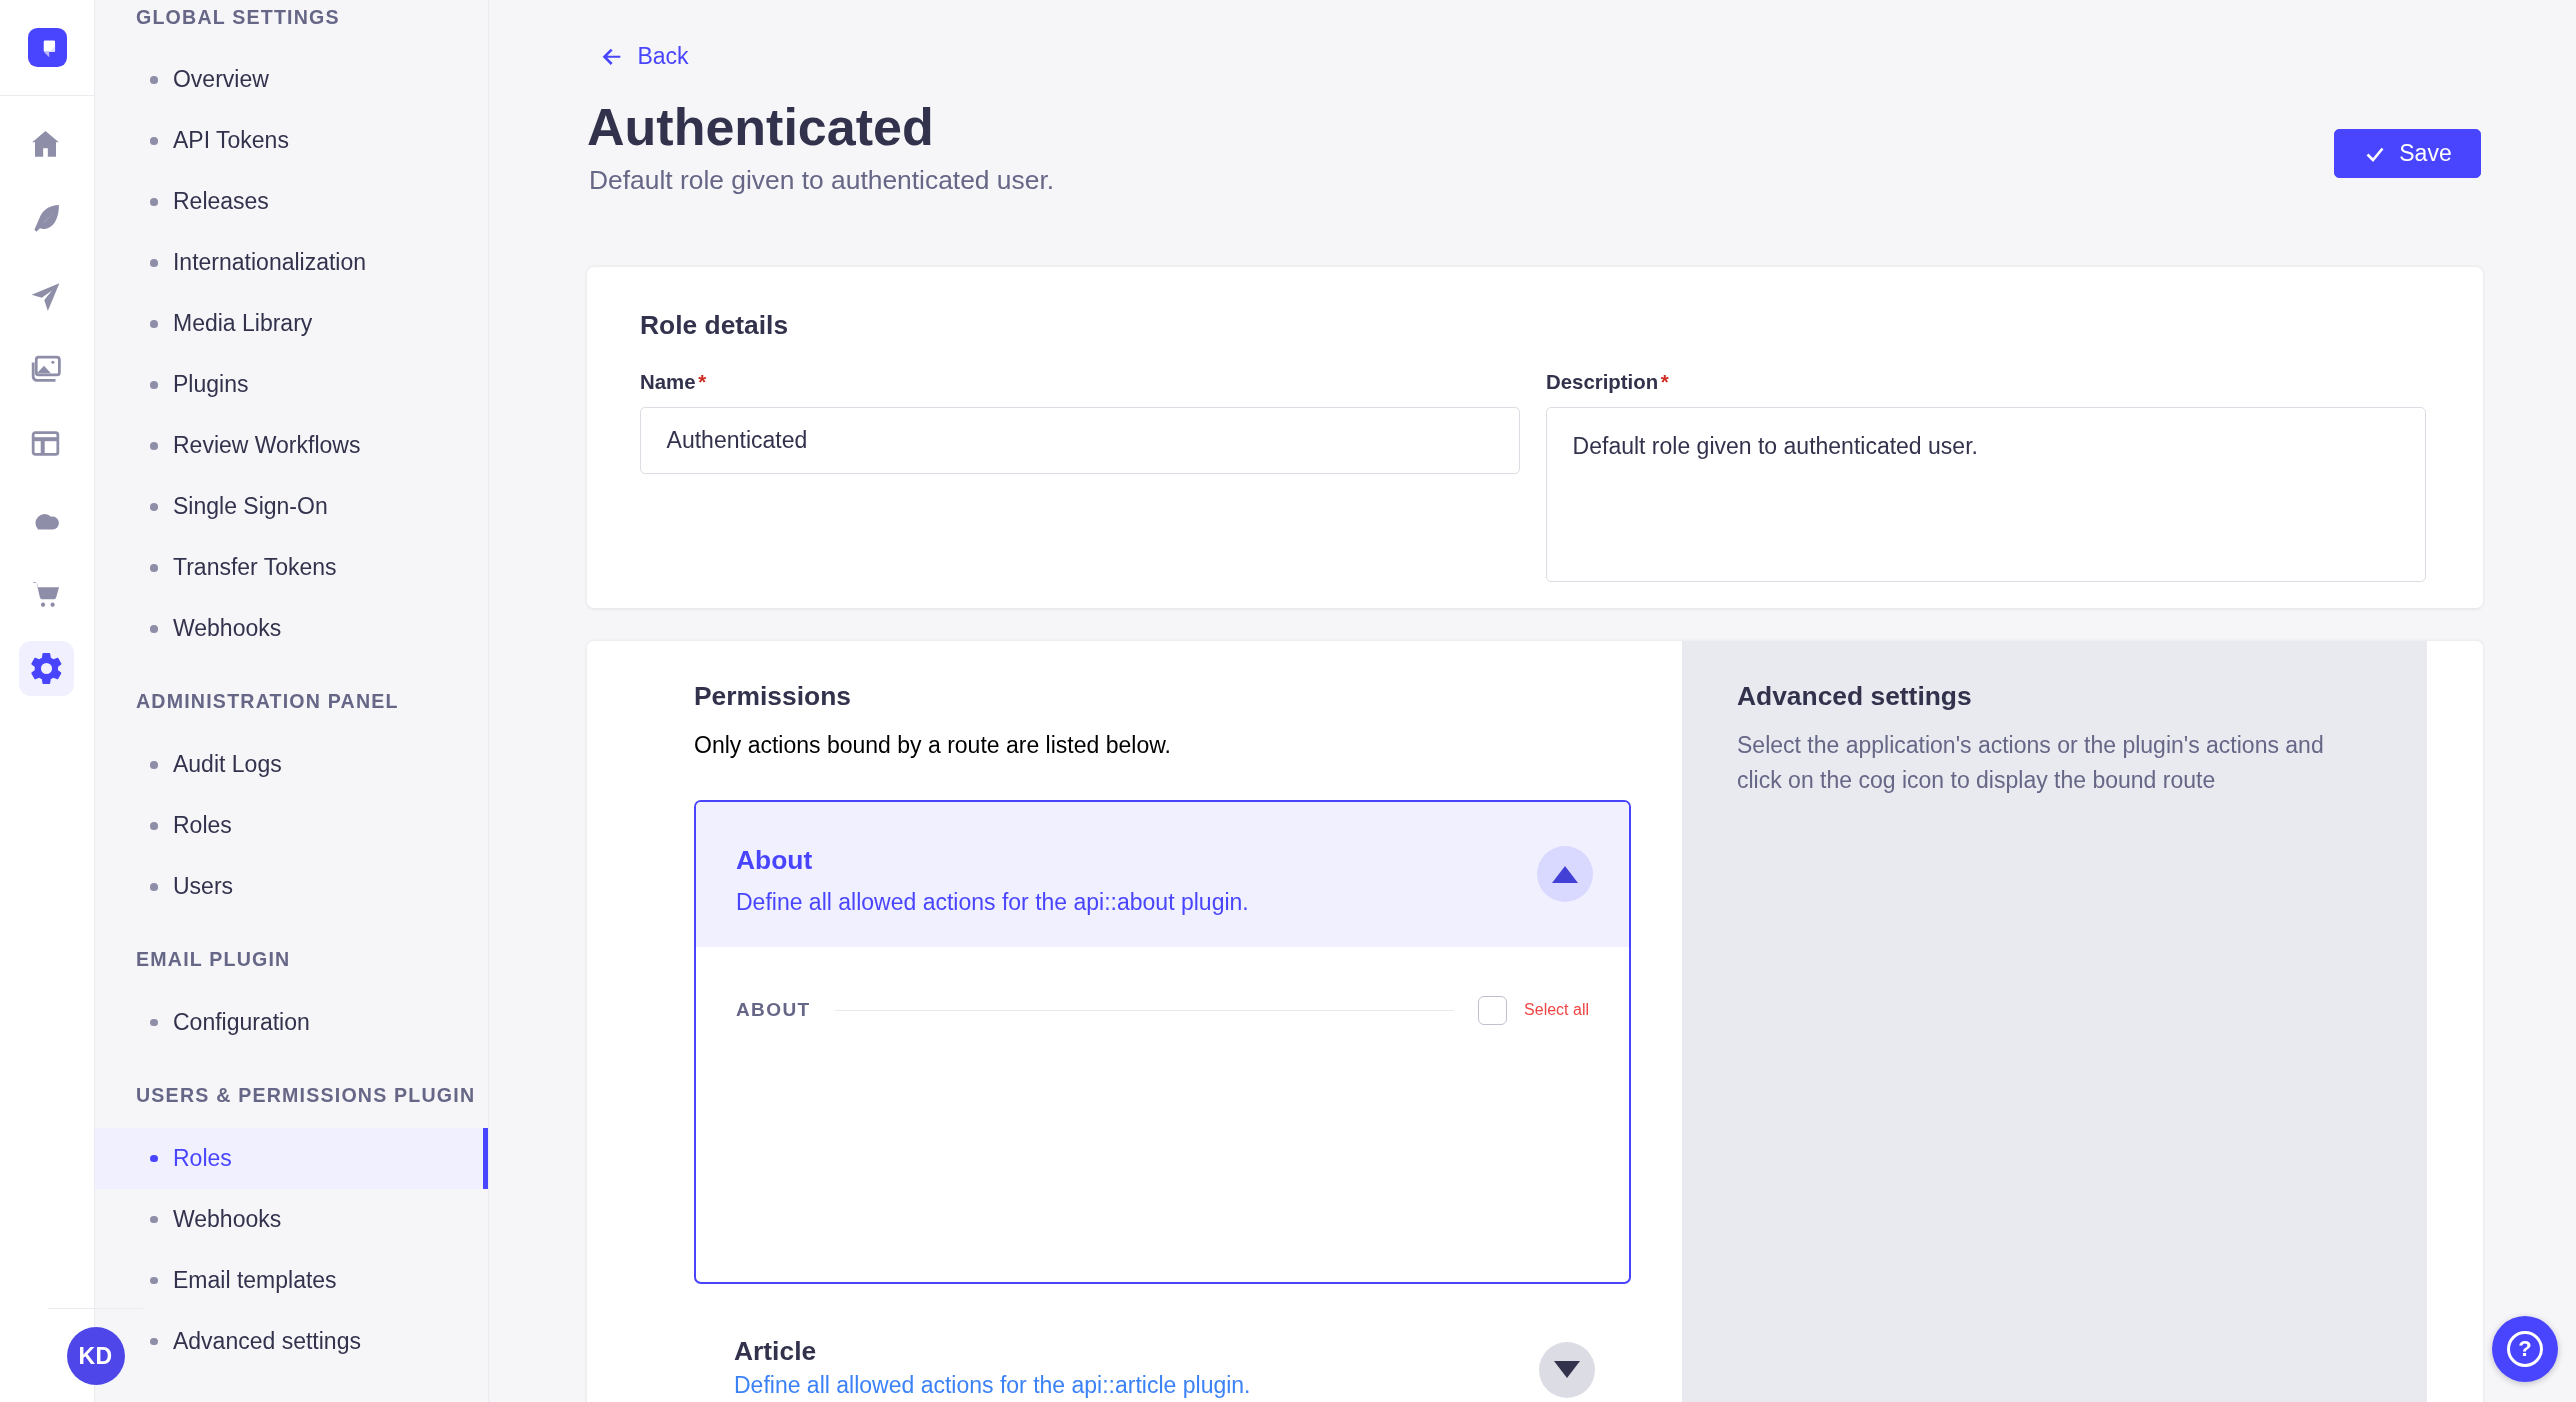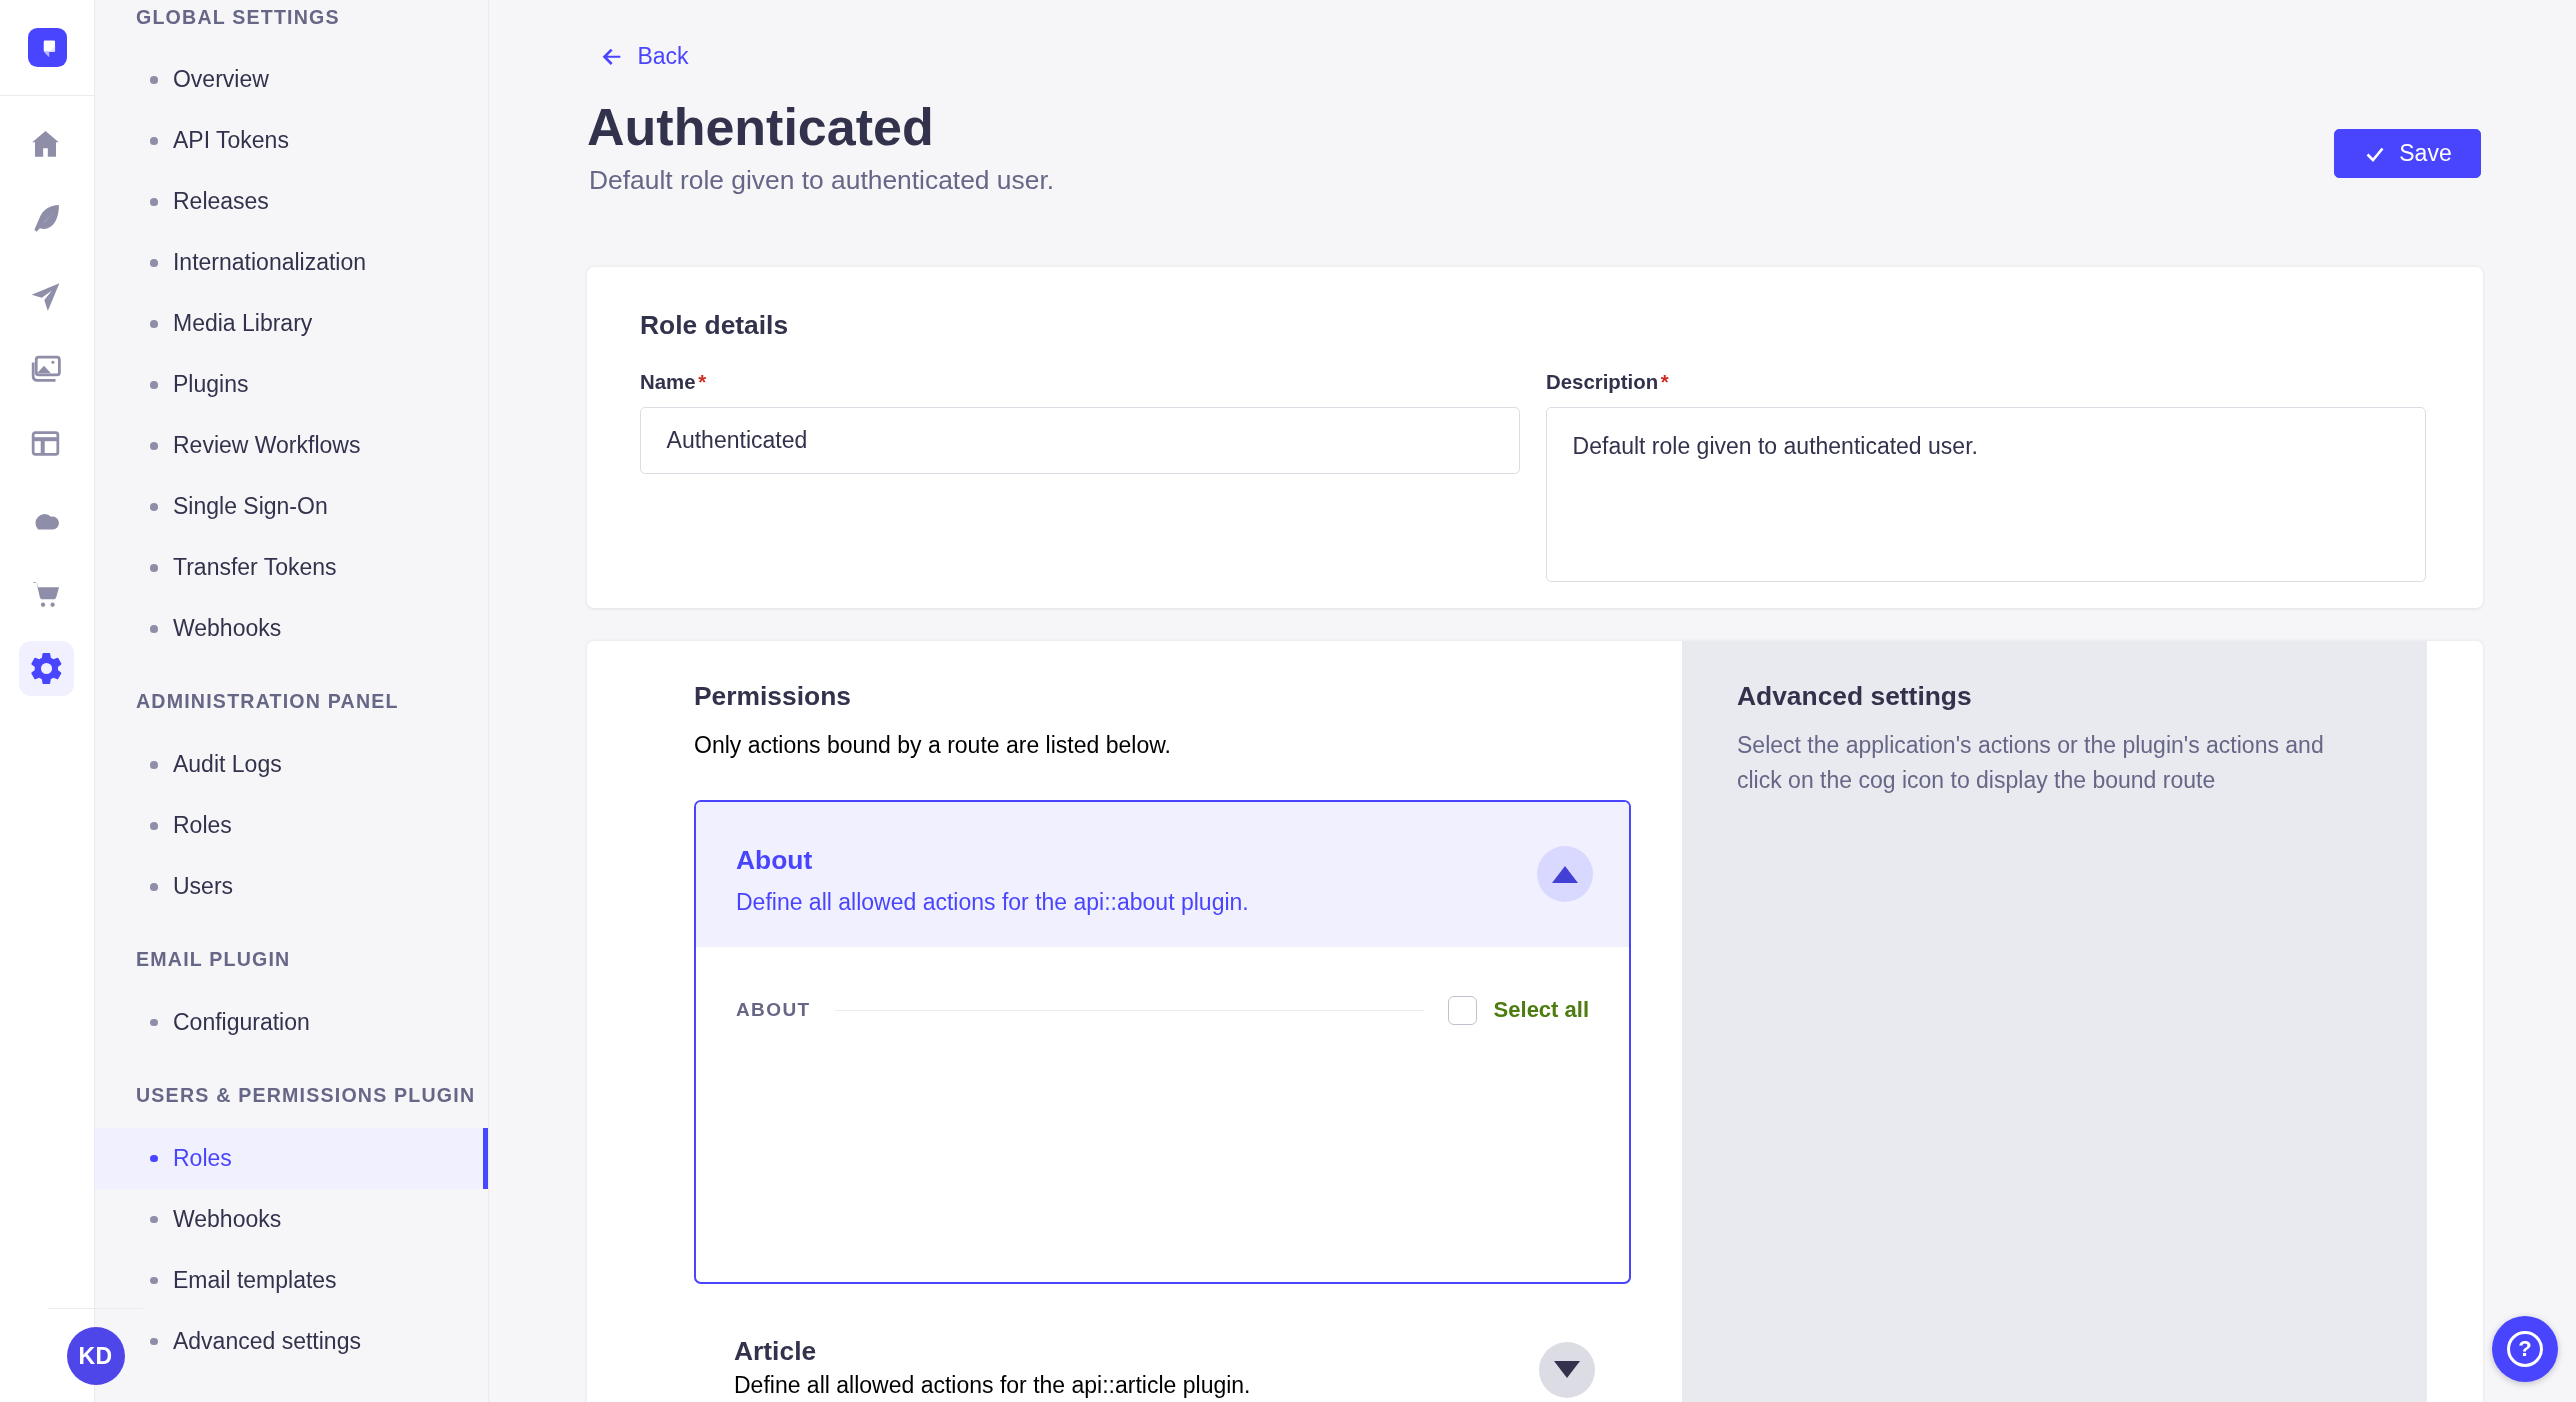--- a/index.html
+++ b/index.html
@@ -60,27 +60,27 @@
   .acc-desc { position:absolute; left:40px; top:85px; font-size:23px; line-height:31px; color:#4945ff; }
   .acc-btn { position:absolute; right:36px; top:44px; width:56px; height:56px; border-radius:50%; background:#d9d8ff; border:none; display:flex; align-items:center; justify-content:center; cursor:pointer; }
   .tri-up { width:0; height:0; border-left:13.6px solid transparent; border-right:13.6px solid transparent; border-bottom:17px solid #4340d6; }
   .tri-down { width:0; height:0; border-left:13.6px solid transparent; border-right:13.6px solid transparent; border-top:17px solid #32324d; }
   .acc-body { padding:46px 40px 0 40px; }
   .group-row { display:flex; align-items:center; height:34px; }
   .group-label { font-size:19px; font-weight:700; letter-spacing:1.4px; color:#666687; flex:none; }
   .group-line { flex:1; height:0.9px; background:#eaeaef; margin:0 24px; }
   .checkbox { width:29px; height:29px; border:1.7px solid #c0c0cf; border-radius:6px; background:#fff; flex:none; cursor:pointer; }
   .select-all { display:flex; align-items:center; gap:17px; flex:none; }
-  .cb-label { font-size:22px; color:#4d7c0f;font-weight:bold; }
+  .cb-label { font-size:16px; color:#ef4444; }
   .actions-grid { margin-top:56px; display:grid; grid-template-columns:443px 1fr; row-gap:46px; }
   .action { display:flex; align-items:center; gap:17px; }
 
   .article-row { position:absolute; left:107px; top:693px; width:937px; }
   .article-title { position:absolute; left:40px; top:0; font-size:26.4px; line-height:34px; font-weight:600; color:#32324d; }
-  .article-desc { position:absolute; left:40px; top:34px; font-size:23px; line-height:35px; color:#000000; white-space:nowrap; }
+  .article-desc { position:absolute; left:40px; top:34px; font-size:23px; line-height:35px; color:#3b82f6; white-space:nowrap; }
   .article-row .acc-btn { top:7.7px; background:#dcdce4; }
 
   .adv-col { position:absolute; left:1095px; top:0; width:745px; height:762px; background:#e9e9f0; }
   .adv-title { position:absolute; left:55px; top:37px; font-size:26.4px; line-height:37px; font-weight:600; color:#32324d; }
   .adv-body { position:absolute; left:55px; top:87px; width:609px; font-size:23px; line-height:35px; color:#666687; }
 
   .help-btn { position:absolute; left:2492px; top:1316px; width:66px; height:66px; border-radius:50%; background:#4945ff; border:none; display:flex; align-items:center; justify-content:center; cursor:pointer; box-shadow:0 1.7px 6.8px rgba(33,33,52,.25); z-index:9; }
   .help-q { width:36px; height:36px; border:3.4px solid #fff; border-radius:50%; color:#fff; font-size:22px; font-weight:700; display:flex; align-items:center; justify-content:center; }
 </style>
 </head>

